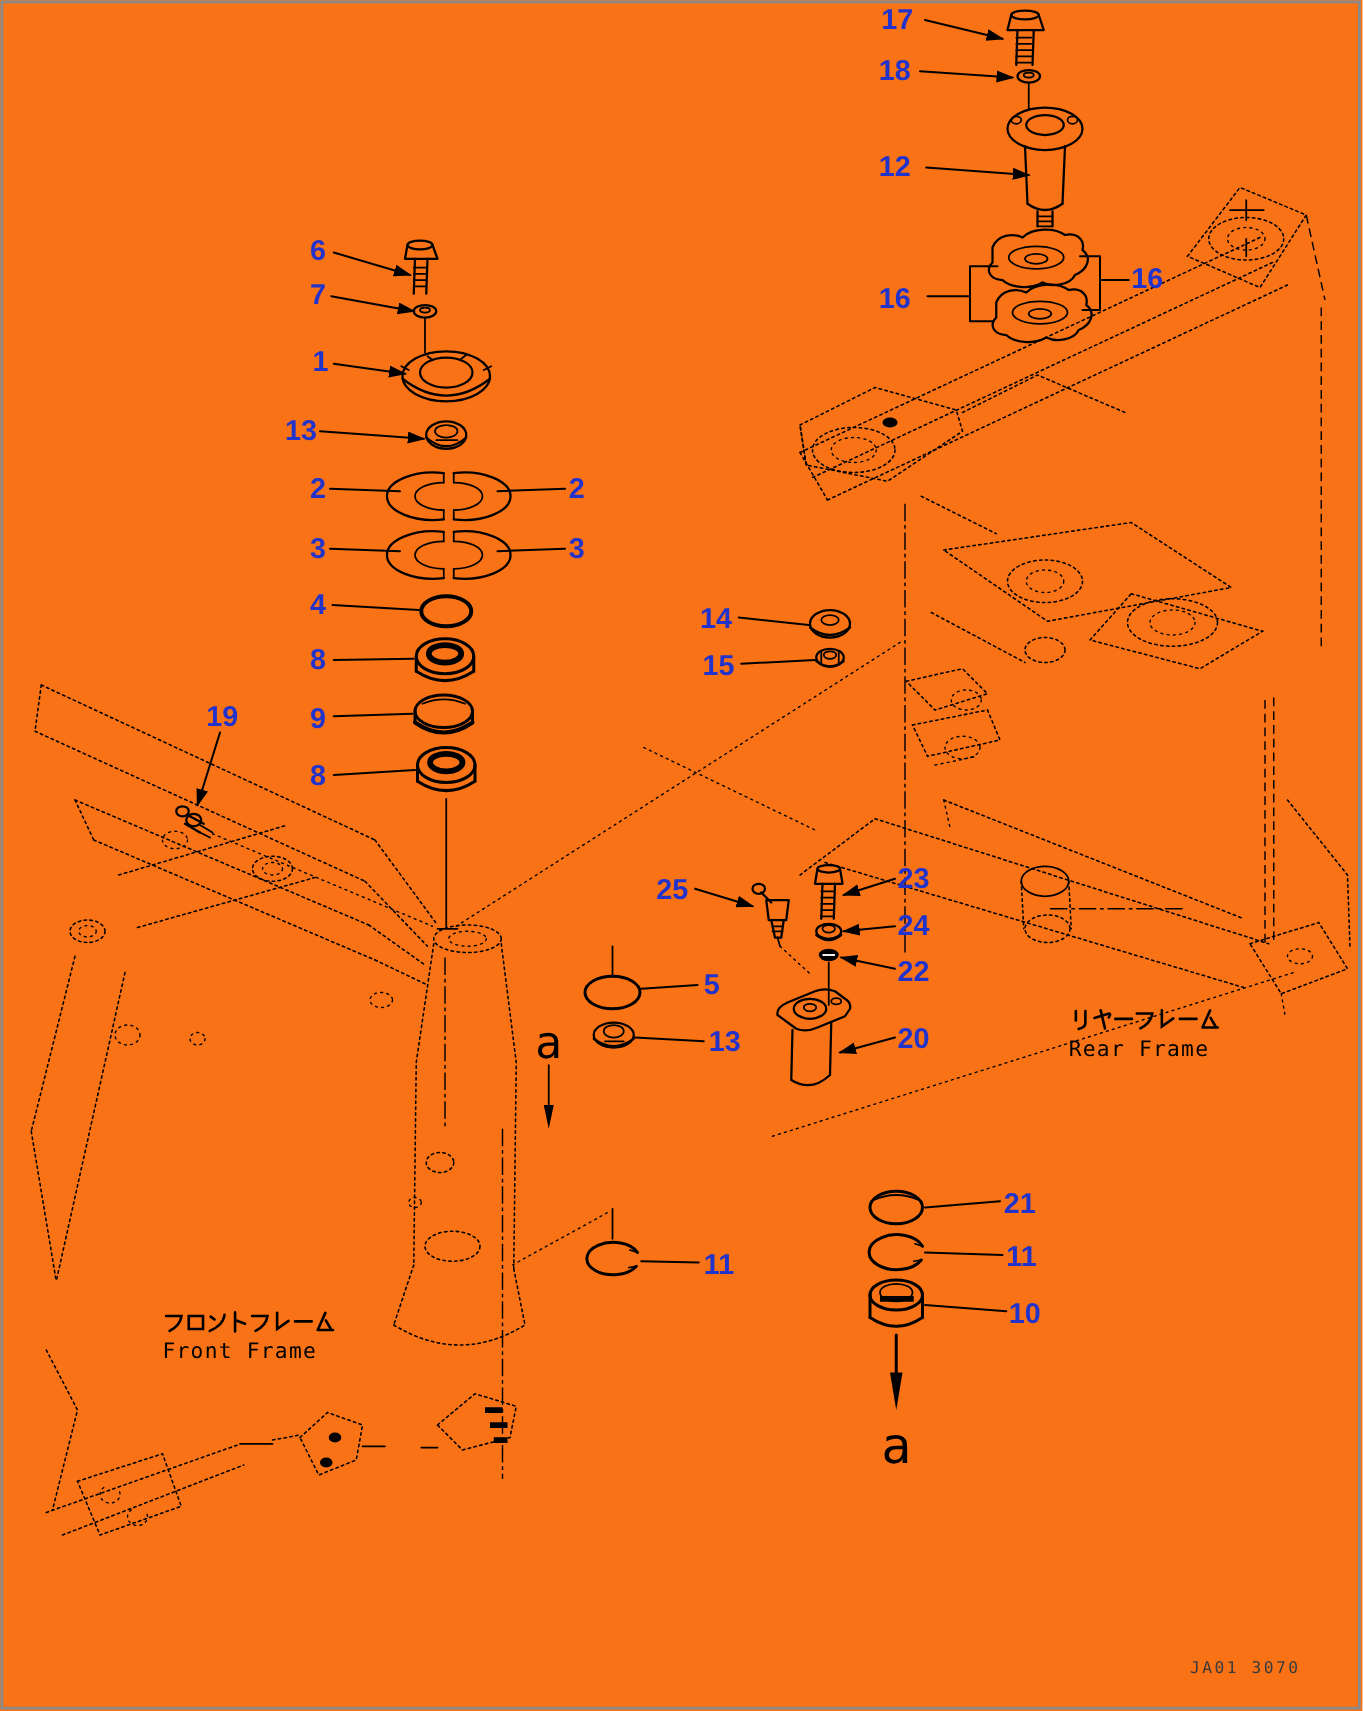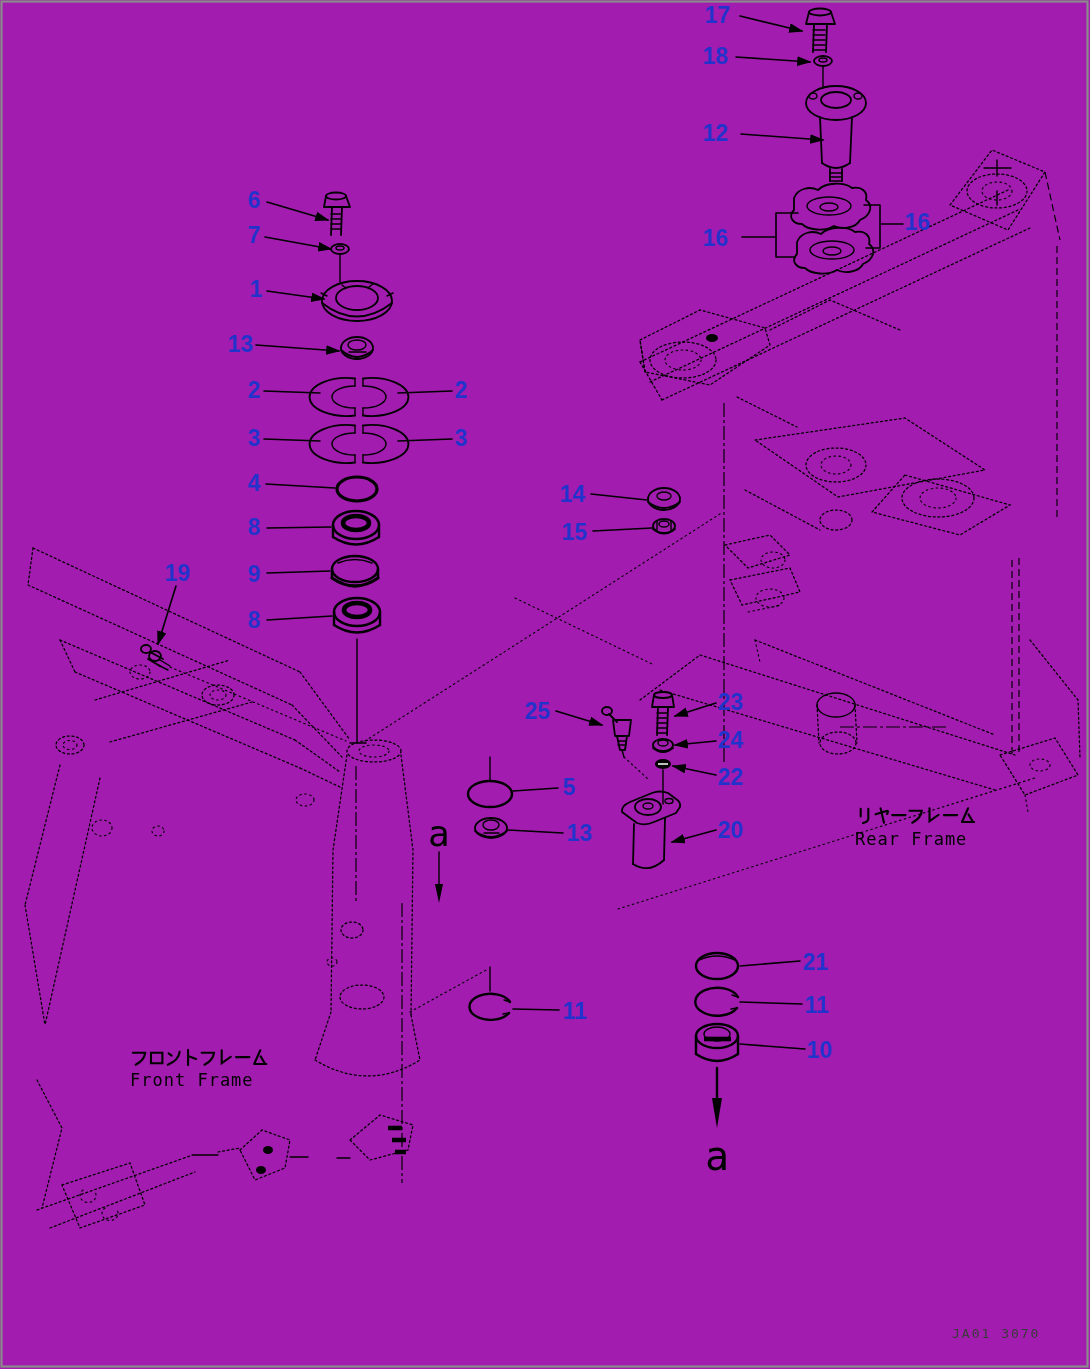--- a/index.html
+++ b/index.html
@@ -1,16 +1,16 @@
 <!DOCTYPE html>
 <html><head>
 <meta charset="utf-8">
 <style>
   html,body{margin:0;padding:0;background:#ffffff;}
-  .page{position:relative;width:1090px;height:1369px;background:#a21caf;overflow:hidden;
+  .page{position:relative;width:1090px;height:1369px;background:#f97316;overflow:hidden;
         font-family:"Liberation Sans",sans-serif;}
   svg{position:absolute;left:0;top:0;}
   
   .dot  {fill:none;stroke:#000;stroke-width:1.25;stroke-dasharray:2,2.7;stroke-linecap:round;}
   .dot2 {fill:none;stroke:#000;stroke-width:1.1;stroke-dasharray:1.6,3.4;stroke-linecap:round;}
   .dd   {fill:none;stroke:#000;stroke-width:1.15;stroke-dasharray:14,3,3,3;}
   .dsh  {fill:none;stroke:#000;stroke-width:1.15;stroke-dasharray:7,4;}
   .sol  {fill:none;stroke:#000;stroke-width:1.8;stroke-linecap:round;stroke-linejoin:round;}
   .sol1 {fill:none;stroke:#000;stroke-width:1.4;stroke-linecap:round;}
   .sol2 {fill:none;stroke:#000;stroke-width:2.4;stroke-linecap:round;stroke-linejoin:round;}

